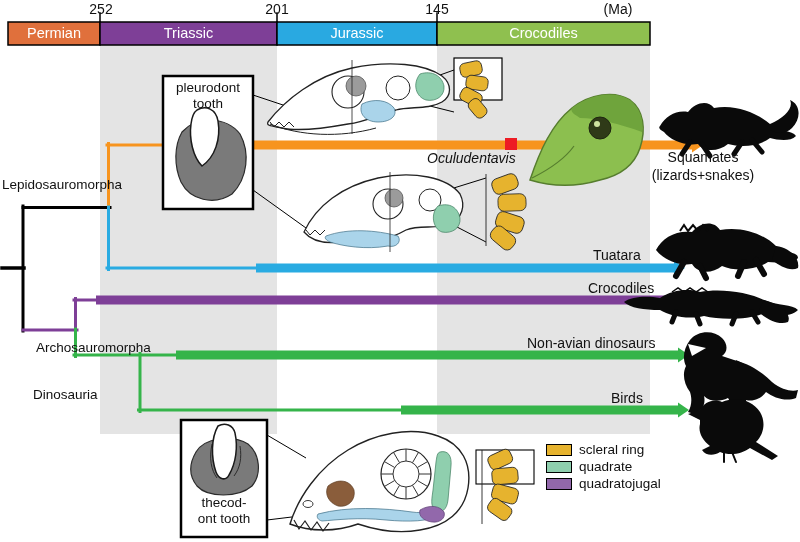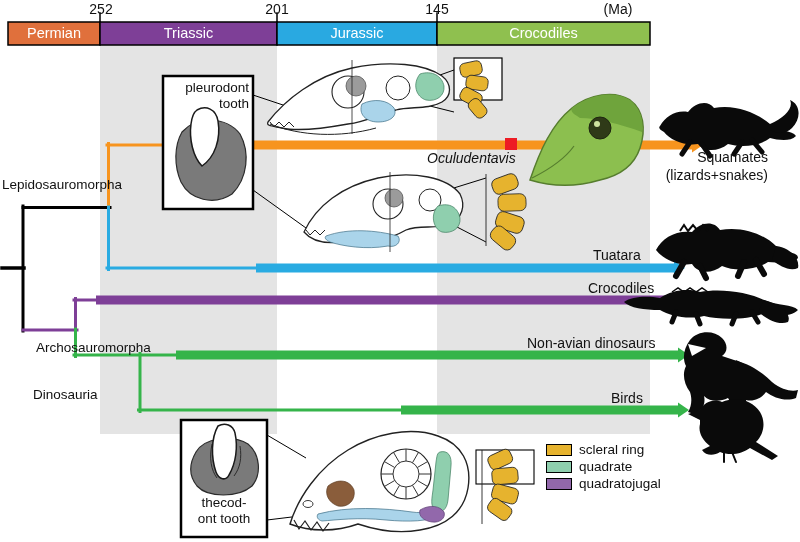--- a/index.html
+++ b/index.html
@@ -1,21 +1,21 @@
 <!DOCTYPE html>
 <html><head>
 <meta charset="utf-8">
 <style>
   html,body{margin:0;padding:0;background:#fff;}
   #fig{position:relative;width:800px;height:542px;background:#fff;overflow:hidden;
        font-family:"Liberation Sans",sans-serif;color:#111;}
   #art{position:absolute;left:0;top:0;}
   .t{position:absolute;white-space:nowrap;font-size:13.5px;color:#111;line-height:1.15;}
   .tc{text-align:center;}
-  .wrap{white-space:normal;text-align:right;}
+  .wrap{white-space:normal;}
   .pre{white-space:pre-line;}
   .tick{font-size:14px;width:44px;text-align:center;}
   .period{font-size:14.5px;color:#fff;text-align:center;}
   .lineage{font-size:14px;}
   .it{font-style:italic;}
   #legend{position:absolute;left:546px;top:441px;}
   .lrow{display:flex;align-items:center;height:17px;}
   .sw{display:inline-block;width:26px;height:12px;border:1px solid #000;margin-right:7px;box-sizing:border-box;}
   .llab{font-size:13.5px;}
 </style>

